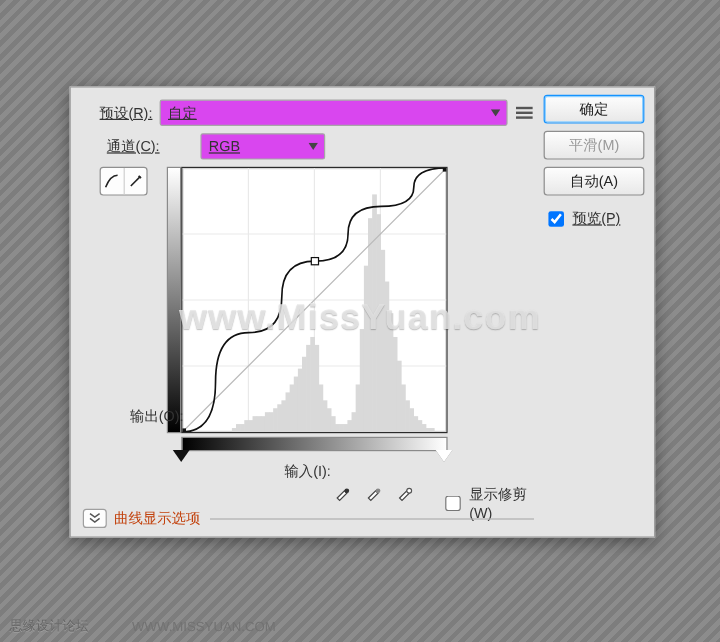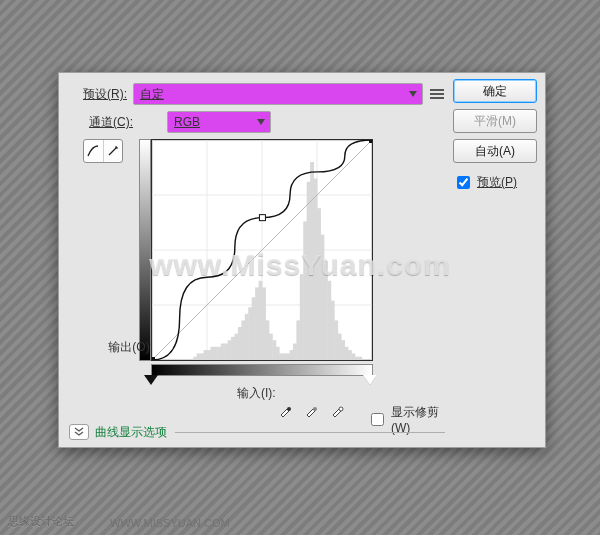--- a/index.html
+++ b/index.html
@@ -75,21 +75,21 @@
   .in-label{position:absolute;left:80px;top:246px;margin-left:30px;}
 
   
   .eyed-row{position:absolute;left:150px;top:264px;display:flex;gap:10px;align-items:center;}
   .clip-row{position:absolute;left:240px;top:265px;display:flex;align-items:center;gap:4px;}
   input[type=checkbox]{width:13px;height:13px;}
 
   
   .disp-row{
     position:absolute;left:10px;bottom:6px;right:8px;height:18px;
-    display:flex;align-items:center;font-size:12px;color:#15803d;justify-content:space-between;
+    display:flex;align-items:center;font-size:12px;color:#c2410c;justify-content:space-between;
   }
   .dchev{
     width:18px;height:14px;border:1px solid #9f9f9f;border-radius:3px;background:#fdfdfd;
     margin-right:6px;display:flex;align-items:center;justify-content:center;font-size:10px;
   }
   .disp-row .line{flex:1;border-top:1px solid #aeaeae;margin-left:8px;margin-top:1px;}
 
   
   .actions{width:84px;padding:6px 8px 0 0;display:flex;flex-direction:column;gap:6px;}
   .btn{

